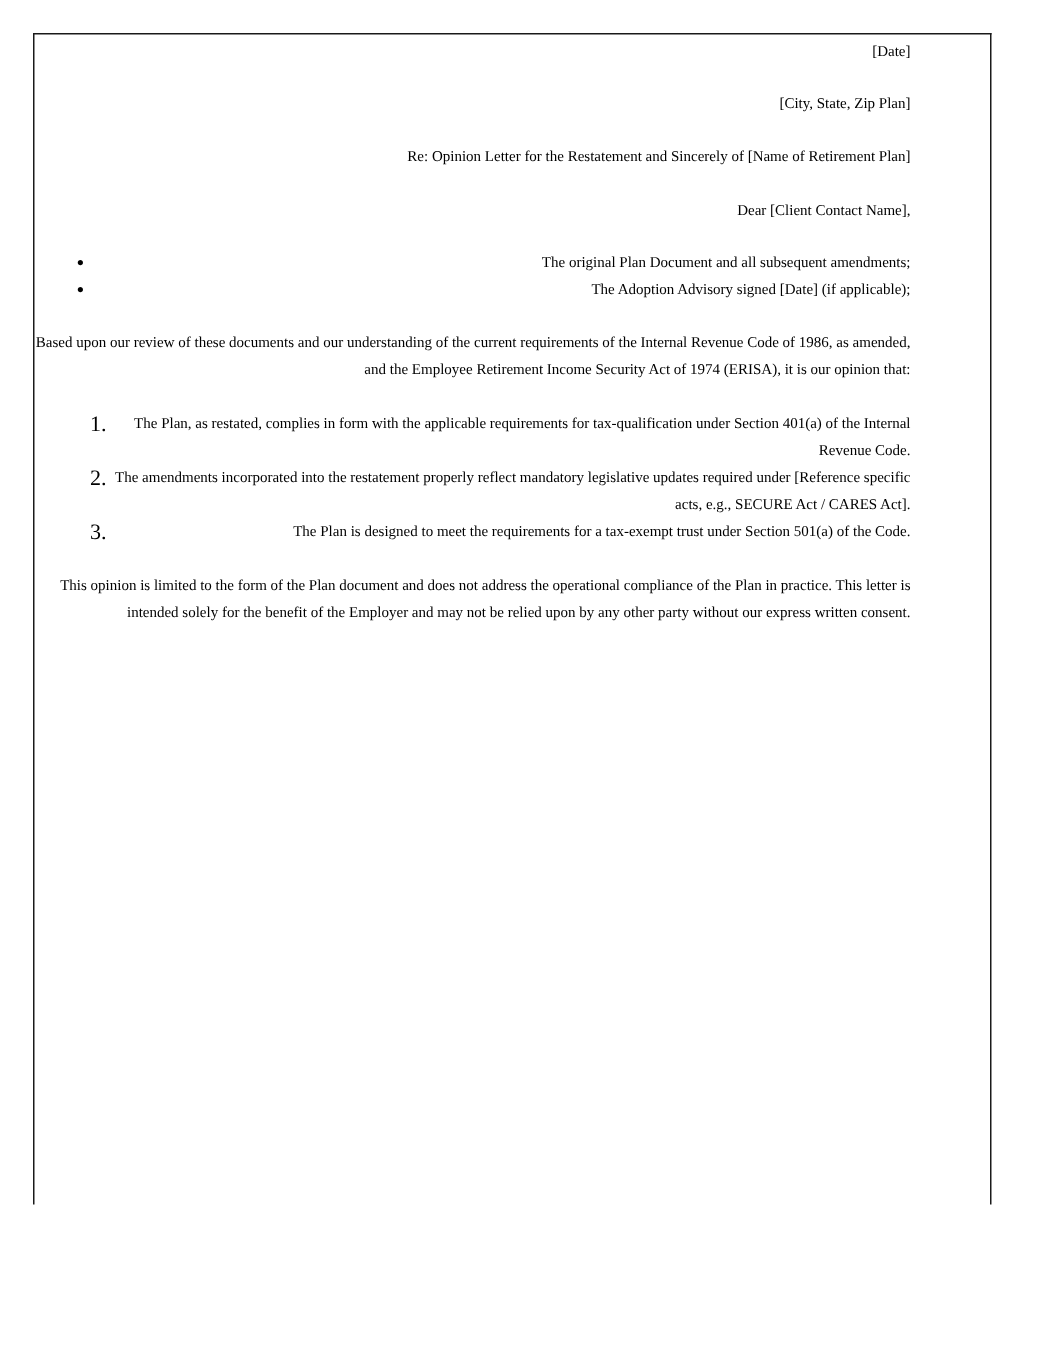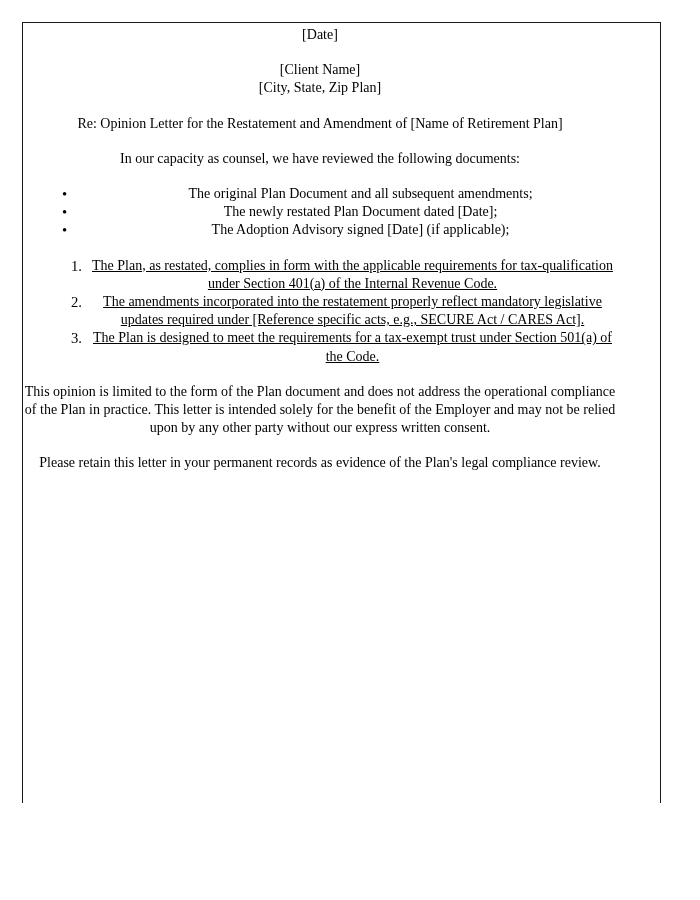--- a/index.html
+++ b/index.html
@@ -25,26 +25,26 @@
     border-top: 1.5px solid #1a1a1a;
     border-left: 1.5px solid #1a1a1a;
     border-right: 1.5px solid #1a1a1a;
     border-bottom: none;
     box-sizing: border-box;
     background: #ffffff;
   }
 
   #letter-body {
     position: absolute;
-    left: 22px;
+    left: 11px;
     top: 26px;
     width: 596px;
-    font-size: 14px;
+    font-size: 10px;
     line-height: 18.2px;
-    text-align: center;
+    text-align: right;
   }
 
   p.para {
     margin: 0 0 17px 0;
     padding: 0;
   }
 
   .addr-block {
     margin: 0 0 17px 0;
   }
@@ -75,21 +75,20 @@
     list-style: none;
     margin: 0 0 17px 0;
     padding: 0;
     counter-reset: opinionitem;
   }
   ol.opinion-list > li {
     position: relative;
     padding-left: 65px;
     margin: 0;
     counter-increment: opinionitem;
-    text-decoration: underline;
   }
   ol.opinion-list > li::before {
     content: counter(opinionitem) ".";
     position: absolute;
     left: 40px;
     top: 0;
     width: 20px;
     text-align: right;
     font-size: 14.7px;
     line-height: 18.2px;
@@ -98,41 +97,39 @@
 </head>
 <body>
 
 <div id="page-frame"></div>
 
 <div id="letter-body">
 
   <p class="para">[Date]</p>
 
   <div class="addr-block">
-    <span class="line">[Client Name]</span>
     <span class="line">[City, State, Zip Plan]</span>
   </div>
 
-  <p class="para">Re: Opinion Letter for the Restatement and Amendment of [Name of Retirement Plan]</p>
+  <p class="para">Re: Opinion Letter for the Restatement and Sincerely of [Name of Retirement Plan]</p>
+
+  <p class="para">Dear [Client Contact Name],</p>
 
 
 
-  <p class="para">In our capacity as counsel, we have reviewed the following documents:</p>
-
   <ul class="doc-list">
     <li>The original Plan Document and all subsequent amendments;</li>
-    <li>The newly restated Plan Document dated [Date];</li>
     <li>The Adoption Advisory signed [Date] (if applicable);</li>
   </ul>
 
+  <p class="para">Based upon our review of these documents and our understanding of the current requirements of the Internal Revenue Code of 1986, as amended, and the Employee Retirement Income Security Act of 1974 (ERISA), it is our opinion that:</p>
 
   <ol class="opinion-list">
     <li>The Plan, as restated, complies in form with the applicable requirements for tax-qualification under Section 401(a) of the Internal Revenue Code.</li>
     <li>The amendments incorporated into the restatement properly reflect mandatory legislative updates required under [Reference specific acts, e.g., SECURE Act / CARES Act].</li>
     <li>The Plan is designed to meet the requirements for a tax-exempt trust under Section 501(a) of the Code.</li>
   </ol>
 
   <p class="para">This opinion is limited to the form of the Plan document and does not address the operational compliance of the Plan in practice. This letter is intended solely for the benefit of the Employer and may not be relied upon by any other party without our express written consent.</p>
 
-  <p class="para">Please retain this letter in your permanent records as evidence of the Plan's legal compliance review.</p>
 
 
 </div>
 
 </body></html>

